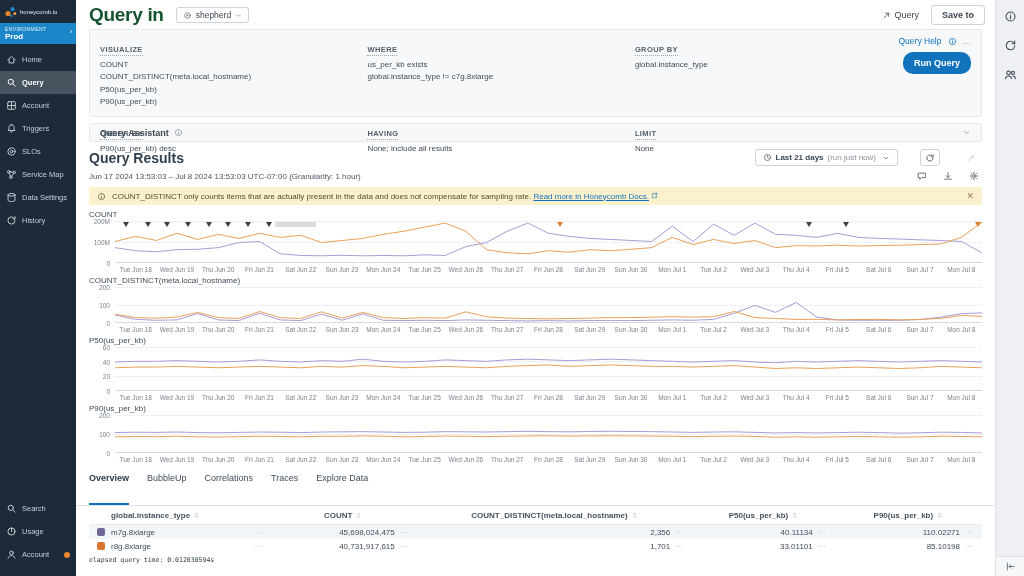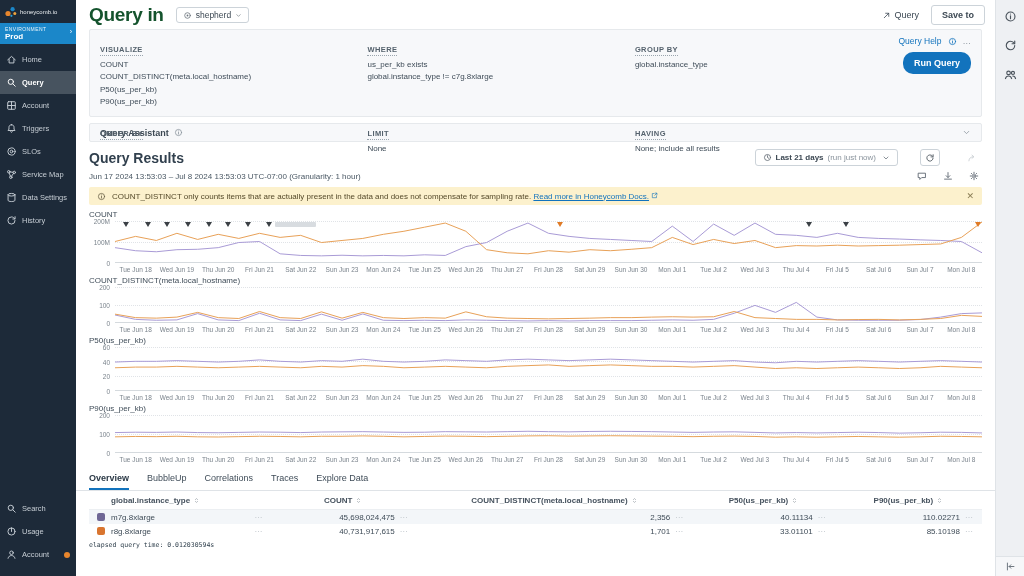--- a/index.html
+++ b/index.html
@@ -89,21 +89,21 @@
   .plot { flex:1; position:relative; border-bottom:1px solid #d5dade; }
   .grid { position:absolute; left:0; right:0; border-top:1px dotted #e0e3e7; }
   svg.lines { position:absolute; left:0; top:0; width:100%; height:100%; }
   .marker { position:absolute; top:1px; width:0; height:0; border-left:3px solid transparent; border-right:3px solid transparent; border-top:5px solid #3b4045; transform:translateX(-3px); cursor:pointer; }
   .marker-box { position:absolute; top:1px; height:5px; background:#d8dce0; border-radius:1px; }
   .xaxis { display:flex; margin:3px 0 3px 26px; }
   .xtick { flex:1; text-align:center; font-size:6.5px; color:#7a838c; white-space:nowrap; }
 
   
   .tabs { display:flex; gap:18px; padding:7px 13px 0; border-bottom:1px solid #dfe3e7; font-size:9px; color:#3f4c58; }
-  .tab { padding-bottom:5px; cursor:pointer; border-bottom:2px solid transparent; }
+  .tab { padding-bottom:20px; cursor:pointer; border-bottom:2px solid transparent; }
   .tab.active { font-weight:bold; color:#2c3a47; border-bottom:2px solid #1273bd; }
 
   .tbl { margin:0 13px; font-size:8px; color:#3f4c58; }
   .thead, .trow { display:grid; grid-template-columns:1.9fr 1.55fr 2.9fr 1.5fr 1.55fr; align-items:center; }
   .thead { padding:5px 0 4px; border-bottom:1px solid #eceff2; font-weight:bold; color:#46525e; }
   .th { display:flex; justify-content:center; gap:3px; align-items:center; cursor:pointer; }
   .th .ic { width:7px; height:7px; color:#8a949d; }
   .th-first { justify-content:flex-start; padding-left:22px; }
   .trow { height:14px; cursor:pointer; }
   .trow.shaded { background:#f3f6f9; }
@@ -273,23 +273,23 @@
         </span>
         <button class="saveto-btn">Save to</button>
       </span>
     </div>
 
     <div class="qpanel">
       <div class="qgrid">
           <div><div class="qlabel">VISUALIZE</div><div class="qitem">COUNT</div><div class="qitem">COUNT_DISTINCT(meta.local_hostname)</div><div class="qitem">P50(us_per_kb)</div><div class="qitem">P90(us_per_kb)</div></div>
           <div><div class="qlabel">WHERE</div><div class="qitem">us_per_kb exists</div><div class="qitem">global.instance_type != c7g.8xlarge</div></div>
           <div><div class="qlabel">GROUP BY</div><div class="qitem">global.instance_type</div></div>
-          <div><div class="qlabel">ORDER BY</div></div>
+          <div><div class="qlabel">ORDER BY</div><div class="qitem">P90(us_per_kb) desc</div></div>
+          <div><div class="qlabel">HAVING</div><div class="qitem">None; include all results</div></div>
           <div><div class="qlabel">LIMIT</div><div class="qitem">None</div></div>
-          <div><div class="qlabel">HAVING</div><div class="qitem">None; include all results</div></div>
         </div>
       <div class="qhelp">
         <span>Query Help</span>
         <span class="ic">
             <svg viewBox="0 0 16 16">
               <circle cx="8" cy="8" r="5.5" fill="none" stroke="currentColor" stroke-width="1.4" stroke-linecap="round" stroke-linejoin="round"></circle>
               <path d="M8 7.2v3.6" fill="none" stroke="currentColor" stroke-width="1.4" stroke-linecap="round" stroke-linejoin="round"></path>
               <circle cx="8" cy="4.9" r=".7" fill="currentColor"></circle>
             </svg>
           </span>

